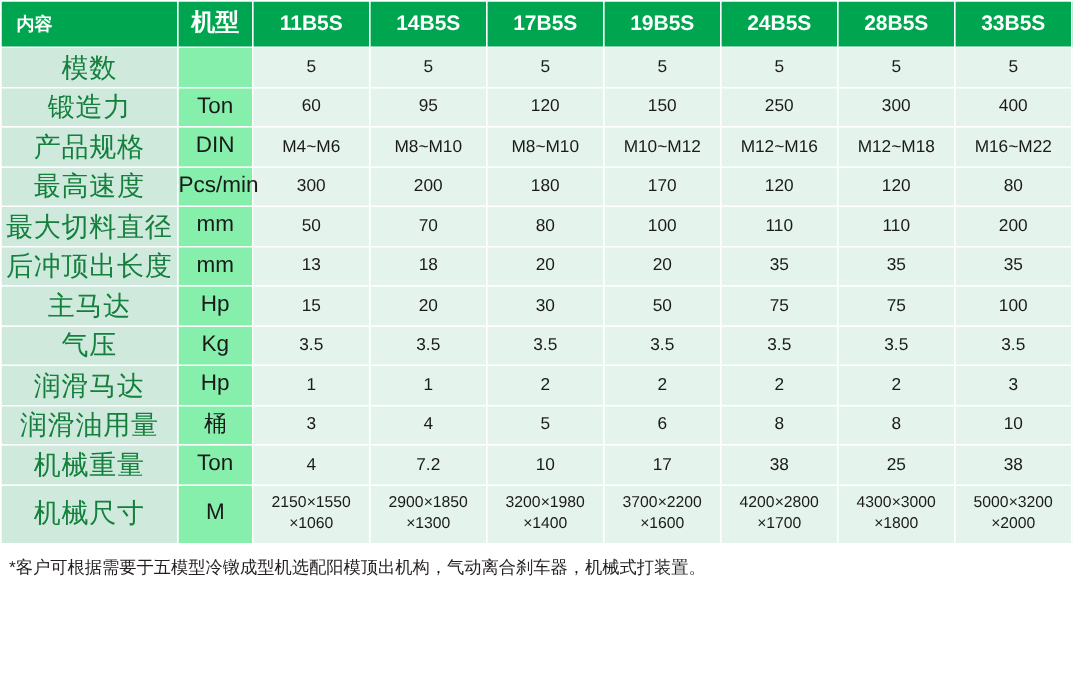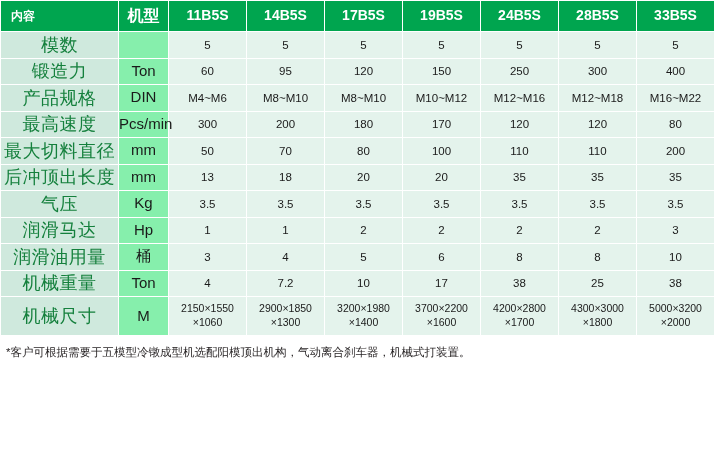--- a/index.html
+++ b/index.html
@@ -183,20 +183,31 @@
         <td class="val">13</td>
         <td class="val">18</td>
         <td class="val">20</td>
         <td class="val">20</td>
         <td class="val">35</td>
         <td class="val">35</td>
         <td class="val">35</td>
       </tr>
 
 
+      <tr class="row">
+        <td class="name">主马达</td>
+        <td class="unit">Hp</td>
+        <td class="val">15</td>
+        <td class="val">20</td>
+        <td class="val">30</td>
+        <td class="val">50</td>
+        <td class="val">75</td>
+        <td class="val">75</td>
+        <td class="val">100</td>
+      </tr>
 
       <tr class="row">
         <td class="name">气压</td>
         <td class="unit">Kg</td>
         <td class="val">3.5</td>
         <td class="val">3.5</td>
         <td class="val">3.5</td>
         <td class="val">3.5</td>
         <td class="val">3.5</td>
         <td class="val">3.5</td>

